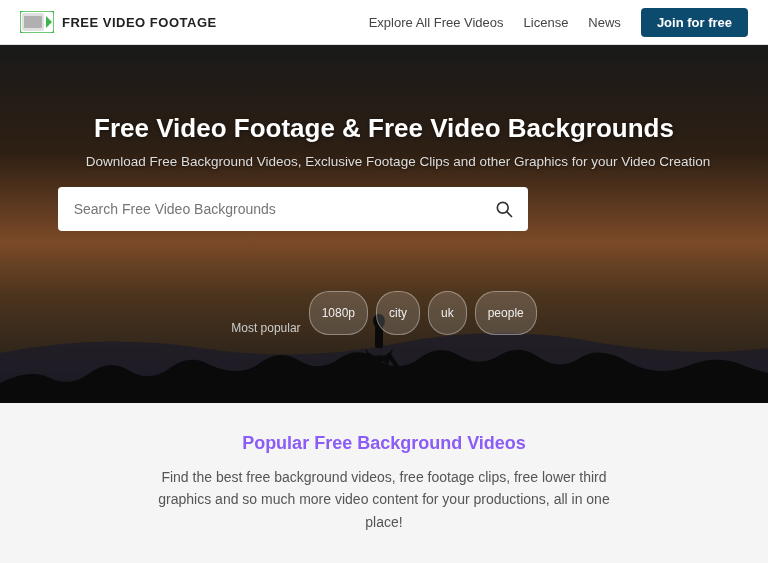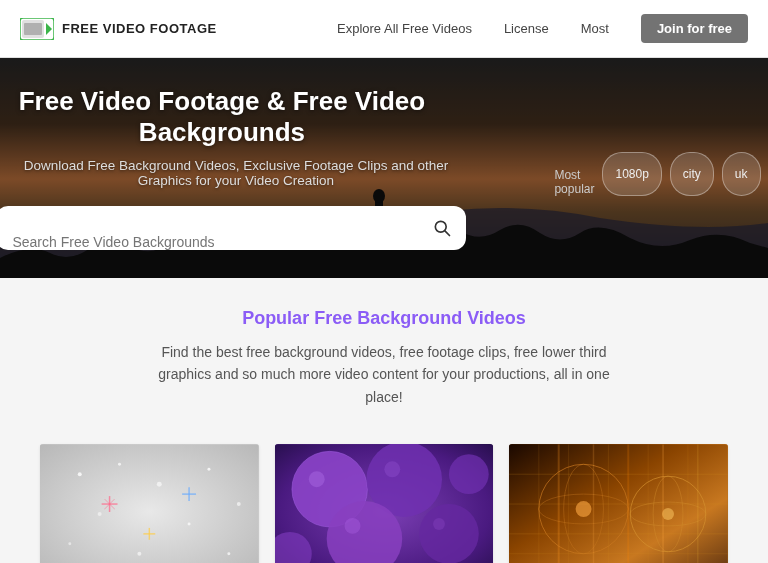--- a/index.html
+++ b/index.html
@@ -6,67 +6,67 @@
     body { font-family: Arial, sans-serif; font-size: 14px; color: #333; background: #f5f5f5; width: 768px; }
 
     
     header {
       display: flex;
       align-items: center;
       justify-content: space-between;
       background: #fff;
       padding: 10px 20px;
       border-bottom: 1px solid #e0e0e0;
-      height: 58px;
+      height: 45px;
     }
     .logo-area {
       display: flex;
       align-items: center;
       gap: 8px;
     }
     .logo-icon {
       width: 34px;
       height: 22px;
     }
     .logo-text {
       font-size: 13px;
       font-weight: bold;
       color: #222;
       letter-spacing: 0.5px;
       text-transform: uppercase;
     }
     nav {
       display: flex;
       align-items: center;
-      gap: 32px;
+      gap: 20px;
     }
     .nav-link {
       font-size: 13px;
       color: #444;
       cursor: pointer;
       text-decoration: none;
     }
     .join-btn {
-      background: #737373;
+      background: #0c4a6e;
       color: #fff;
       border: none;
       border-radius: 4px;
       padding: 7px 16px;
       font-size: 13px;
       font-weight: bold;
       cursor: pointer;
     }
 
     
     .hero {
       position: relative;
-      height: 220px;
+      height: 358px;
       background: linear-gradient(to bottom, #2a2a2a 0%, #4a3320 30%, #c87840 55%, #7a5530 70%, #2a2a2a 100%);
       display: flex;
-      flex-direction: row;
+      flex-direction: column;
       align-items: center;
       justify-content: center;
       overflow: hidden;
       gap: 48px;
     }
     .hero-overlay {
       position: absolute;
       inset: 0;
       background: rgba(0,0,0,0.38);
     }
@@ -85,27 +85,26 @@
     }
     .hero-subtitle {
       font-size: 13.5px;
       color: #ddd;
       margin-bottom: 18px;
       text-shadow: 0 1px 3px rgba(0,0,0,0.5);
       padding-left: 28px;
     }
     .search-bar {
       display: flex;
-      align-items: flex-end;
+      align-items: center;
       background: #fff;
-      border-radius: 12px;
+      border-radius: 4px;
       width: 470px;
       height: 44px;
       overflow: hidden;
-      margin-left: 19px;
     }
     .search-input {
       flex: 1;
       border: none;
       outline: none;
       padding: 0 16px;
       font-size: 14px;
       color: #666;
       background: transparent;
     }
@@ -212,21 +211,21 @@
       <rect x="0" y="0" width="34" height="22" rx="3" fill="#fff" stroke="#3cb54a" stroke-width="1.5"></rect>
       <rect x="2" y="2" width="22" height="18" rx="2" fill="#e0e0e0"></rect>
       <polygon points="26,5 32,11 26,17" fill="#3cb54a"></polygon>
       <rect x="4" y="5" width="18" height="12" rx="1" fill="#b0b0b0"></rect>
     </svg>
     <span class="logo-text">FREE VIDEO FOOTAGE</span>
   </div>
   <nav>
     <a class="nav-link">Explore All Free Videos</a>
     <a class="nav-link">License</a>
-    <a class="nav-link">Most</a>
+    <a class="nav-link">News</a>
     <button class="join-btn">Join for free</button>
   </nav>
 </header>
 
 <section class="hero">
   <div class="hero-overlay"></div>
 
   <svg class="hero-bottom-fill" viewBox="0 0 768 110" xmlns="http://www.w3.org/2000/svg" preserveAspectRatio="none">
 
     <path d="M0,60 Q100,40 200,55 Q300,70 400,50 Q500,30 600,50 Q700,65 768,55 L768,110 L0,110 Z" fill="#1a1a2a" opacity="0.7"></path>

